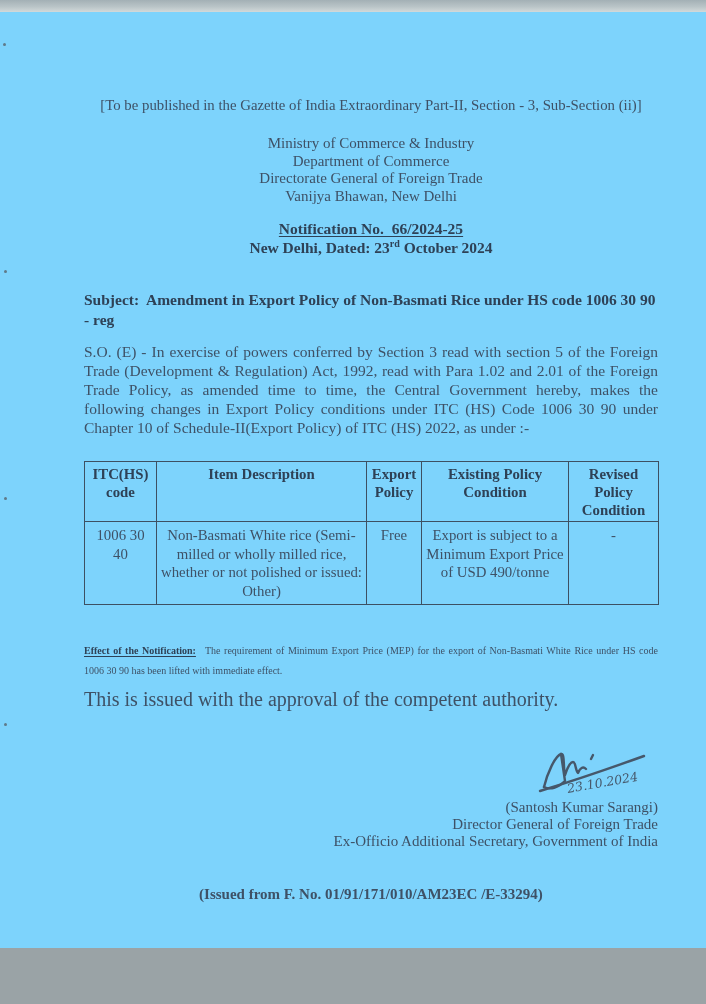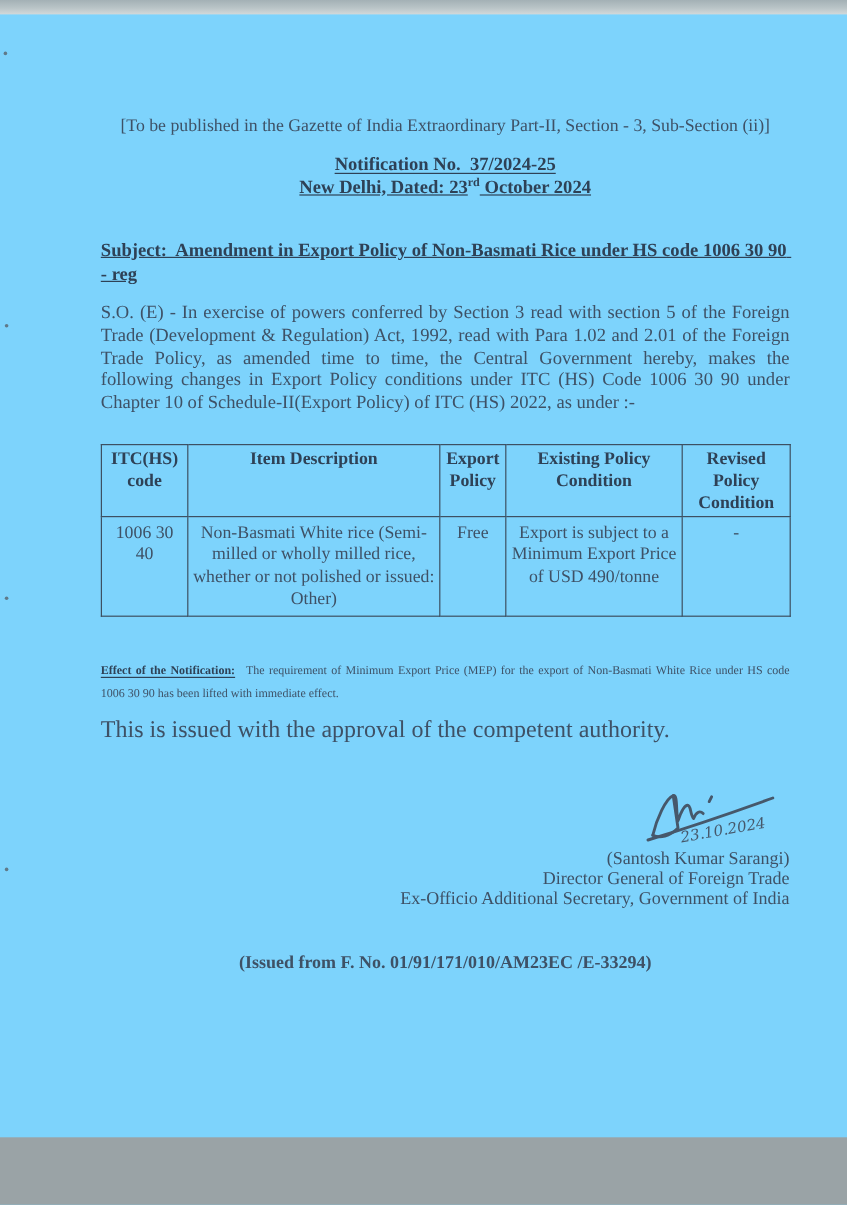--- a/index.html
+++ b/index.html
@@ -17,21 +17,21 @@
     position:absolute;top:0;left:0;width:706px;height:12px;
     background:linear-gradient(to bottom,#a3b0b5 0%,#b9c4c7 55%,#d2d9da 100%);
   }
   .artifact-dot{
     position:absolute;width:3px;height:3px;border-radius:50%;
     background:#5a6a74;opacity:.85;
   }
   .content{
     position:absolute;left:84px;top:0;width:574px;
   }
-  .prewrap{white-space:pre-wrap;text-decoration:underline;}
+  .prewrap{white-space:pre-wrap;}
   .gazette{
     margin-top:96px;text-align:center;font-size:14.8px;line-height:18px;
   }
   .letterhead{
     margin-top:21px;text-align:center;font-size:15px;line-height:17.6px;
   }
   .notif-block{
     margin-top:15px;text-align:center;font-weight:bold;color:#2e4156;
     font-size:15.5px;line-height:18.5px;
   }
@@ -88,23 +88,29 @@
   <div class="artifact-dot" style="left:3px;top:43px"></div>
   <div class="artifact-dot" style="left:4px;top:270px"></div>
   <div class="artifact-dot" style="left:4px;top:497px"></div>
   <div class="artifact-dot" style="left:4px;top:723px"></div>
   <div class="artifact-dot" style="left:3px;top:948px"></div>
 
   <div class="content">
 
     <div class="gazette">[To be published in the Gazette of India Extraordinary Part-II, Section - 3, Sub-Section (ii)]</div>
 
+    <div class="letterhead">
+      <div>Ministry of Commerce &amp; Industry</div>
+      <div>Department of Commerce</div>
+      <div>Directorate General of Foreign Trade</div>
+      <div>Vanijya Bhawan, New Delhi</div>
+    </div>
 
     <div class="notif-block">
-      <div class="notif-number prewrap">Notification No.  37/2024-25</div>
+      <div class="notif-number prewrap">Notification No.  66/2024-25</div>
       <div><span class="prewrap">New Delhi, Dated: 23</span><sup class="ord">rd</sup><span class="prewrap"> October 2024</span></div>
     </div>
 
     <div class="subject prewrap">Subject:  Amendment in Export Policy of Non-Basmati Rice under HS code 1006 30 90 - reg</div>
 
     <div class="body-par">S.O. (E) - In exercise of powers conferred by Section 3 read with section 5 of the Foreign Trade (Development &amp; Regulation) Act, 1992, read with Para 1.02 and 2.01 of the Foreign Trade Policy, as amended time to time, the Central Government hereby, makes the following changes in Export Policy conditions under ITC (HS) Code 1006 30 90 under Chapter 10 of Schedule-II(Export Policy) of ITC (HS) 2022,  as under :-</div>
 
     <table class="policy">
       <colgroup>
         <col style="width:72px">

